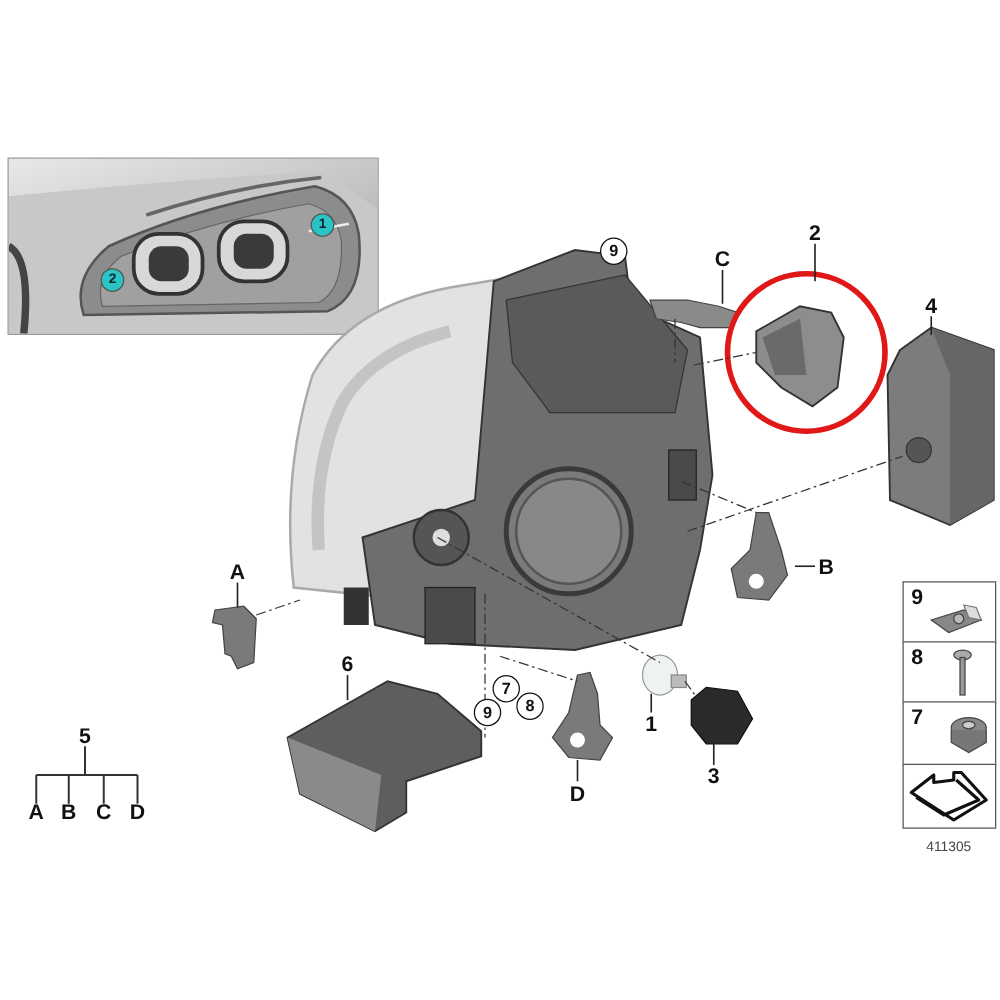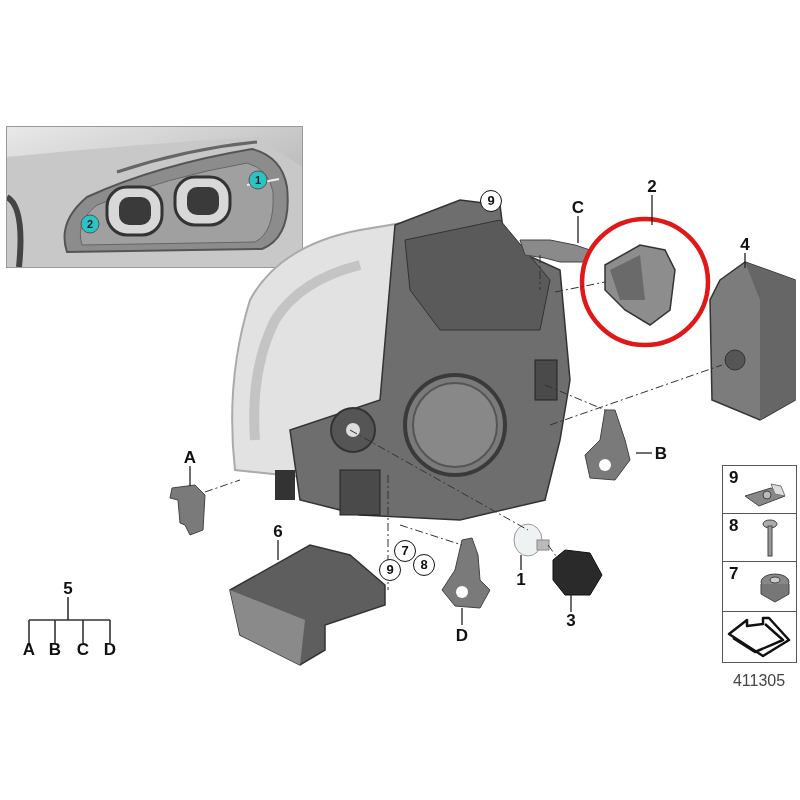--- a/index.html
+++ b/index.html
@@ -3,21 +3,21 @@
 <meta charset="utf-8">
 <style>
   html, body { margin: 0; padding: 0; background: #ffffff; }
   body { width: 800px; height: 800px; position: relative; overflow: hidden; font-family: "Liberation Sans", sans-serif; }
   .label { position: absolute; font-weight: bold; font-size: 17px; color: #111; font-family: "Liberation Sans", sans-serif; transform: translate(-50%, -50%); }
   .circ { position: absolute; width: 20px; height: 20px; border: 1.6px solid #111; border-radius: 50%; background: #fff; font-weight: bold; font-size: 13px; text-align: center; line-height: 20px; transform: translate(-50%, -50%); color: #111; }
   .inset { position: absolute; left: 6px; top: 126px; width: 295px; height: 140px; border: 1px solid #999; overflow: hidden; background: linear-gradient(160deg, #e8e8e8, #bdbdbd 60%, #a9a9a9); }
   .cyan { position: absolute; width: 17px; height: 17px; border-radius: 50%; background: #2bc4c4; border: 1.5px solid #555; font-size: 11px; font-weight: bold; text-align: center; line-height: 17px; color: #123; transform: translate(-50%,-50%); }
   .legend-box { position: absolute; left: 722px; width: 73px; border: 1px solid #555; background: #fff; }
   .legend-box .num { position: absolute; left: 6px; top: 2px; font-weight: bold; font-size: 17px; color: #111; }
-  .ref { position: absolute; left: 759px; top: 672px; transform: translateX(-50%); font-size: 16px; color: #444; }
+  .ref { position: absolute; left: 759px; top: 672px; transform: translateX(-50%); font-size: 11px; color: #444; }
   svg { position: absolute; left: 0; top: 0; }
 </style>
 </head>
 <body>
 
 <div class="inset">
   <svg width="295" height="140" viewBox="0 0 295 140">
     <path d="M0,30 Q120,18 250,10 L295,40 L295,140 L0,140 Z" fill="#c8c8c8"></path>
     <path d="M60,125 Q50,95 80,70 Q150,38 245,22 Q275,30 280,60 Q285,110 255,122 Z" fill="#8c8c8c" stroke="#555" stroke-width="2"></path>
     <path d="M75,118 Q68,95 90,78 Q160,50 240,36 Q262,42 266,65 Q268,105 248,115 Z" fill="#a0a0a0" stroke="#666" stroke-width="1"></path>

